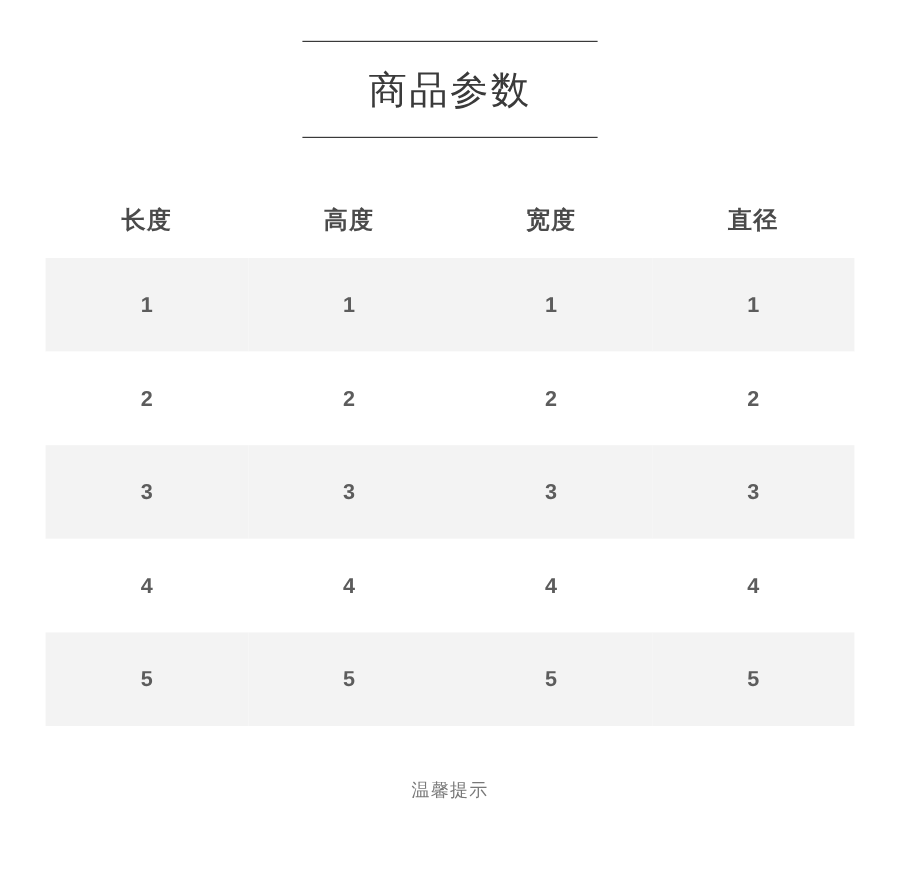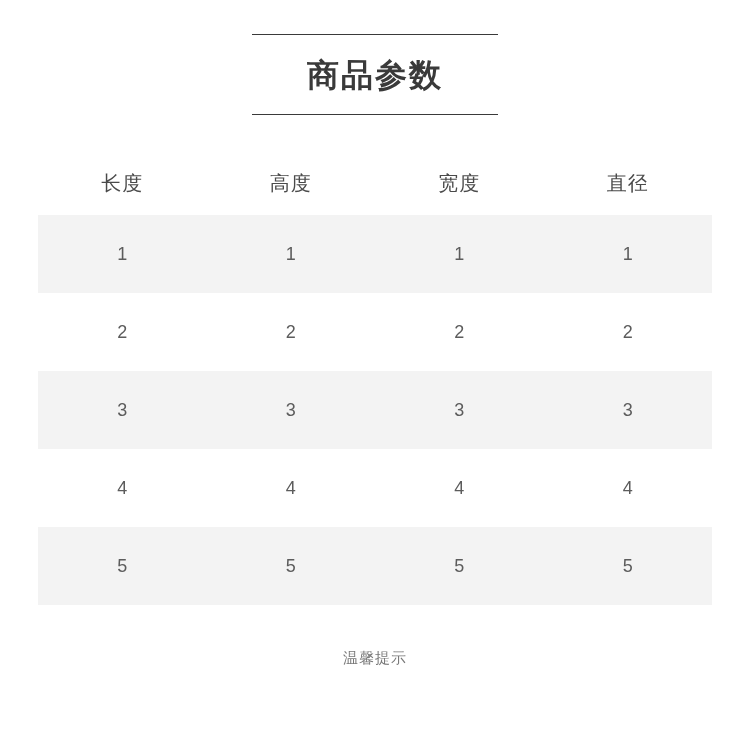--- a/index.html
+++ b/index.html
@@ -34,35 +34,35 @@
     width: 246px;
     height: 1px;
     background: #3a3a3a;
   }
   .title-text {
     font-size: 32px;
     line-height: 1;
     letter-spacing: 2px;
     color: #3a3a3a;
     padding: 24px 0 23px 0;
-    font-weight: 700;
+    font-weight: 400;
   }
 
   
   .table {
     width: 674px;
     margin: 0 auto;
     margin-top: 36px;
     border-collapse: collapse;
     table-layout: fixed;
   }
   .table th,
   .table td {
     text-align: center;
-    font-weight: 400;
+    font-weight: 700;
     color: #666666;
   }
   .table thead th {
     font-size: 20px;
     color: #4a4a4a;
     height: 64px;
     padding: 0;
     letter-spacing: 1px;
   }
   .table tbody td {

